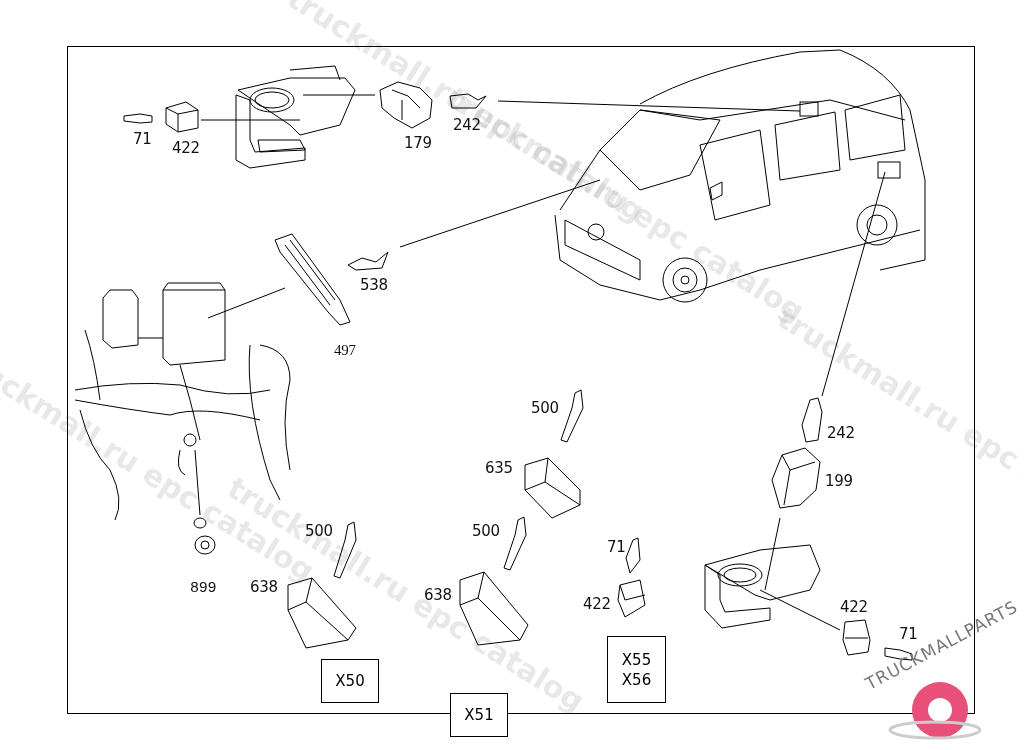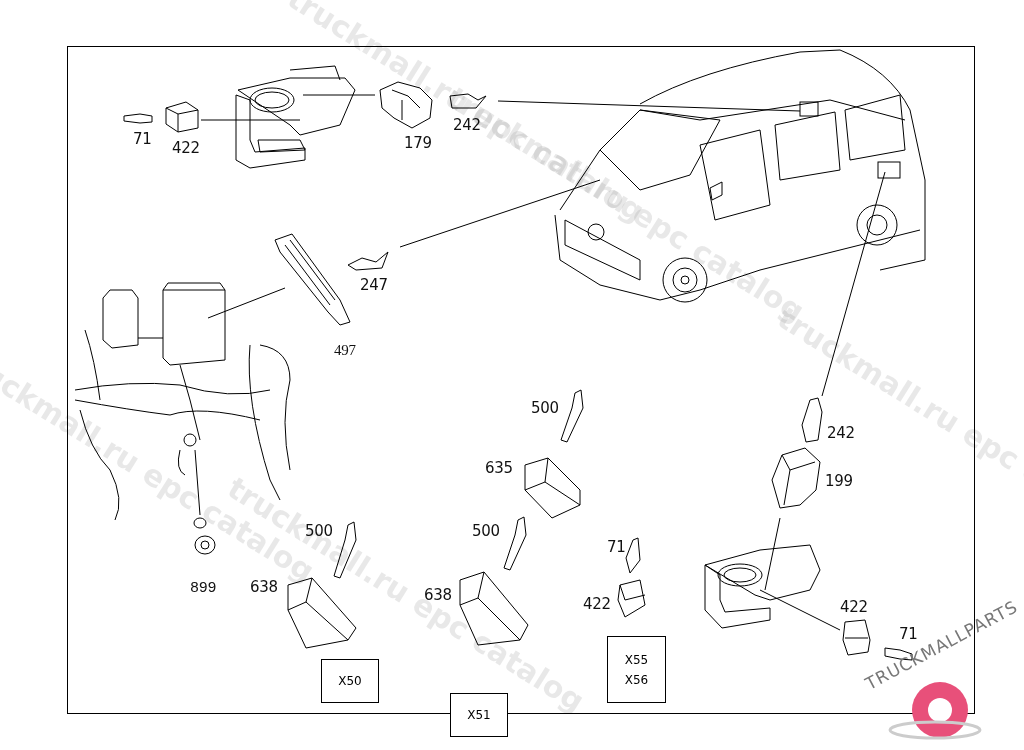--- a/index.html
+++ b/index.html
@@ -5,21 +5,21 @@
   html, body { margin:0; padding:0; background:#ffffff; }
   body { width:1024px; height:750px; position:relative; overflow:hidden;
          font-family:"DejaVu Sans", sans-serif; color:#000; }
   .frame { position:absolute; left:67px; top:46px; width:908px; height:668px;
            border:1.5px solid #000; box-sizing:border-box; }
   svg.art { position:absolute; left:0; top:0; width:1024px; height:750px; }
   .lbl { position:absolute; font-size:15px; line-height:15px; color:#111;
          font-family:"DejaVu Sans", sans-serif; letter-spacing:-0.3px; }
   .box { position:absolute; border:1px solid #000; background:#fff;
          display:flex; flex-direction:column; align-items:center; justify-content:center;
-         font-size:12px; line-height:20px; }
+         font-size:15px; line-height:20px; }
   .wm { position:absolute; color:rgba(150,150,150,0.22); font-weight:bold;
         font-size:30px; white-space:nowrap; transform-origin:left top; pointer-events:none; }
   .logo-text { position:absolute; font-size:17px; letter-spacing:1px; color:#777; }
 </style>
 </head>
 <body>
 
 <div class="wm" style="left:300px;top:-20px;transform:rotate(32deg);">truckmall.ru epc catalog</div>
 <div class="wm" style="left:460px;top:80px;transform:rotate(32deg);">truckmall.ru epc catalog</div>
 <div class="wm" style="left:-30px;top:340px;transform:rotate(32deg);">truckmall.ru epc catalog</div>
@@ -168,21 +168,21 @@
     <circle cx="940" cy="710" r="28" fill="#e8507a"></circle>
     <circle cx="940" cy="710" r="12" fill="#fff"></circle>
     <ellipse cx="935" cy="730" rx="45" ry="8" fill="none" stroke="#ccc" stroke-width="3"></ellipse>
   </g>
 </svg>
 
 <span class="lbl" style="left:133px;top:132px;">71</span>
 <span class="lbl" style="left:172px;top:141px;">422</span>
 <span class="lbl" style="left:404px;top:136px;">179</span>
 <span class="lbl" style="left:453px;top:118px;">242</span>
-<span class="lbl" style="left:360px;top:278px;">247</span>
+<span class="lbl" style="left:360px;top:278px;">538</span>
 <span class="lbl" style="left:334px;top:343px;font-family:Liberation Serif, serif;">497</span>
 <span class="lbl" style="left:190px;top:581px;font-family:Liberation Mono, monospace;">899</span>
 <span class="lbl" style="left:305px;top:524px;">500</span>
 <span class="lbl" style="left:250px;top:580px;">638</span>
 <span class="lbl" style="left:531px;top:401px;">500</span>
 <span class="lbl" style="left:485px;top:461px;text-align:right;">635</span>
 <span class="lbl" style="left:472px;top:524px;">500</span>
 <span class="lbl" style="left:424px;top:588px;">638</span>
 <span class="lbl" style="left:607px;top:540px;">71</span>
 <span class="lbl" style="left:583px;top:597px;">422</span>

